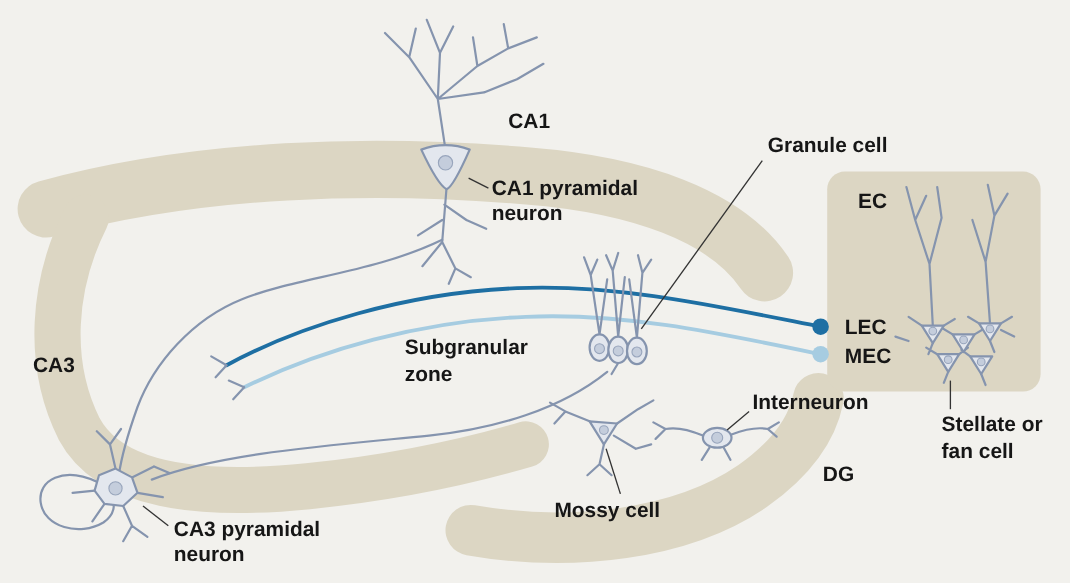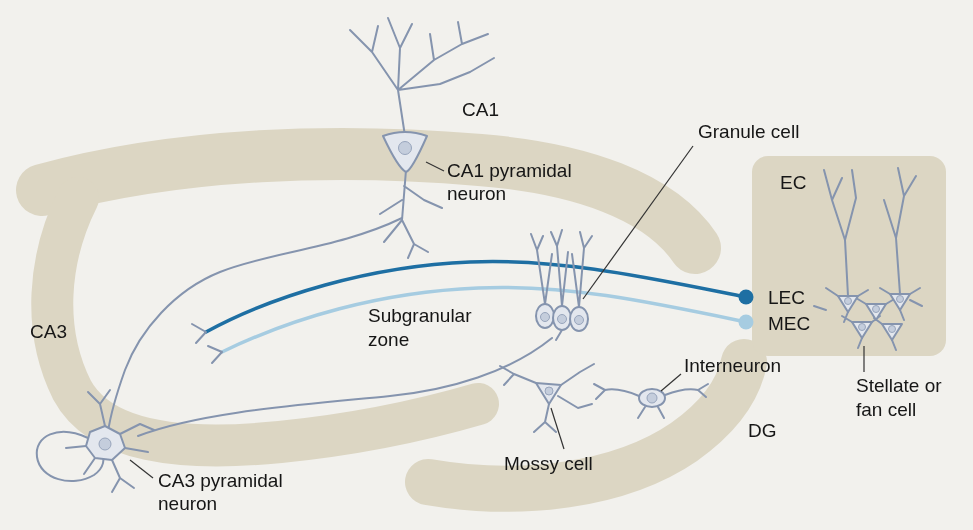--- a/index.html
+++ b/index.html
@@ -1,17 +1,17 @@
 <!DOCTYPE html>
 <html><head>
 <meta charset="utf-8">
 <style>
   html,body{margin:0;padding:0;background:#f2f1ed;}
   .stage{position:relative;width:973px;height:530px;background:#f2f1ed;overflow:hidden;
-         font-family:"Liberation Sans",sans-serif;}
+         font-family:"Liberation Sans",sans-serif;font-weight:bold;}
   svg{display:block}
   .band{fill:none;stroke:#dcd6c3;stroke-linecap:round;}
   .ecbox{fill:#dcd6c3;}
   .nfiber{fill:none;stroke:#8594ae;stroke-width:2;stroke-linecap:round;stroke-linejoin:round;}
   .soma{fill:#e3e7ee;stroke:#8594ae;stroke-width:2;stroke-linejoin:round;}
   .nucleus{fill:#c4cddc;stroke:#98a5bc;stroke-width:1;}
   .axon{fill:none;stroke-width:3.5;stroke-linecap:round;stroke-linejoin:round;}
   .leader{fill:none;stroke:#333;stroke-width:1.2;}
   .lbl{font-family:"Liberation Sans",sans-serif;font-size:19px;fill:#161616;}
 </style>

